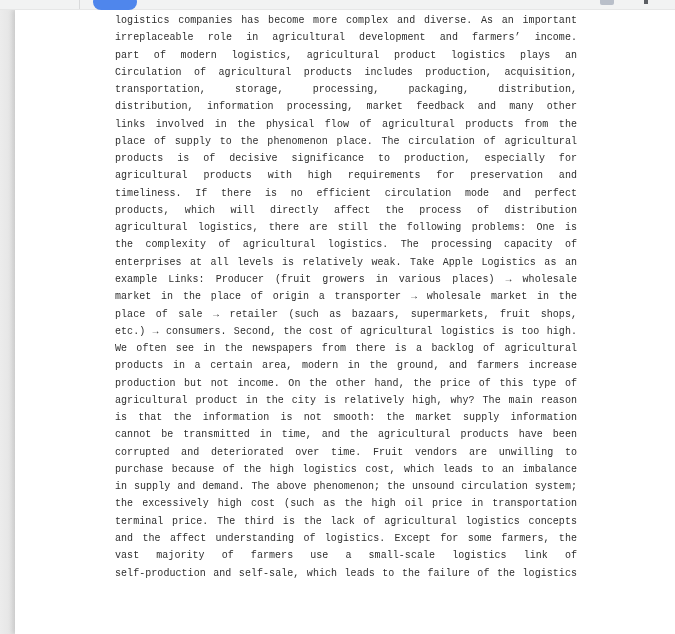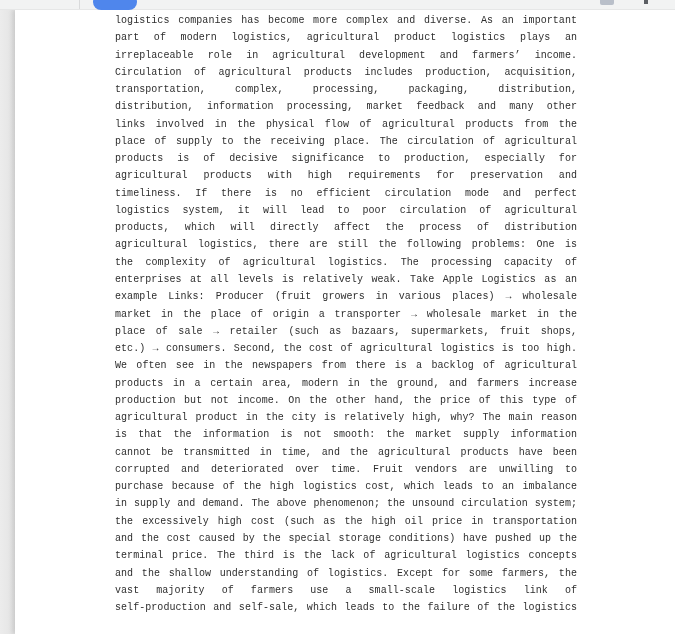--- a/index.html
+++ b/index.html
@@ -104,51 +104,49 @@
     <button class="primary-pill-button" aria-label="toolbar button (cut off)"></button>
     <button class="toolbar-fragment-button" aria-label="toolbar control (cut off)"></button>
     <span class="toolbar-glyph"></span>
   </div>
 
   <div class="viewer">
     <div class="gutter"></div>
     <div class="page">
       <div class="textcol">
           <div class="text-line">logistics companies has become more complex and diverse. As an important</div>
+          <div class="text-line">irreplaceable role in agricultural development and farmers’ income.</div>
           <div class="text-line">part of modern logistics, agricultural product logistics plays an</div>
-          <div class="text-line">irreplaceable role in agricultural development and farmers’ income.</div>
           <div class="text-line">Circulation of agricultural products includes production, acquisition,</div>
-          <div class="text-line">transportation, complex, processing, packaging, distribution,</div>
+          <div class="text-line">transportation, storage, processing, packaging, distribution,</div>
           <div class="text-line">distribution, information processing, market feedback and many other</div>
           <div class="text-line">links involved in the physical flow of agricultural products from the</div>
-          <div class="text-line">place of supply to the receiving place. The circulation of agricultural</div>
+          <div class="text-line">place of supply to the phenomenon place. The circulation of agricultural</div>
           <div class="text-line">products is of decisive significance to production, especially for</div>
           <div class="text-line">agricultural products with high requirements for preservation and</div>
           <div class="text-line">timeliness. If there is no efficient circulation mode and perfect</div>
-          <div class="text-line">logistics system, it will lead to poor circulation of agricultural</div>
           <div class="text-line">products, which will directly affect the process of distribution</div>
           <div class="text-line">agricultural logistics, there are still the following problems: One is</div>
           <div class="text-line">the complexity of agricultural logistics. The processing capacity of</div>
           <div class="text-line">enterprises at all levels is relatively weak. Take Apple Logistics as an</div>
           <div class="text-line">example Links: Producer (fruit growers in various places) → wholesale</div>
           <div class="text-line">market in the place of origin a transporter → wholesale market in the</div>
           <div class="text-line">place of sale → retailer (such as bazaars, supermarkets, fruit shops,</div>
           <div class="text-line">etc.) → consumers. Second, the cost of agricultural logistics is too high.</div>
           <div class="text-line">We often see in the newspapers from there is a backlog of agricultural</div>
           <div class="text-line">products in a certain area, modern in the ground, and farmers increase</div>
           <div class="text-line">production but not income. On the other hand, the price of this type of</div>
           <div class="text-line">agricultural product in the city is relatively high, why? The main reason</div>
           <div class="text-line">is that the information is not smooth: the market supply information</div>
           <div class="text-line">cannot be transmitted in time, and the agricultural products have been</div>
           <div class="text-line">corrupted and deteriorated over time. Fruit vendors are unwilling to</div>
           <div class="text-line">purchase because of the high logistics cost, which leads to an imbalance</div>
           <div class="text-line">in supply and demand. The above phenomenon; the unsound circulation system;</div>
           <div class="text-line">the excessively high cost (such as the high oil price in transportation</div>
-          <div class="text-line">and the cost caused by the special storage conditions) have pushed up the</div>
           <div class="text-line">terminal price. The third is the lack of agricultural logistics concepts</div>
-          <div class="text-line">and the shallow understanding of logistics. Except for some farmers, the</div>
+          <div class="text-line">and the affect understanding of logistics. Except for some farmers, the</div>
           <div class="text-line">vast majority of farmers use a small-scale logistics link of</div>
           <div class="text-line">self-production and self-sale, which leads to the failure of the logistics</div>
         </div>
     </div>
   </div>
 
 </div>
 
 </body></html>

